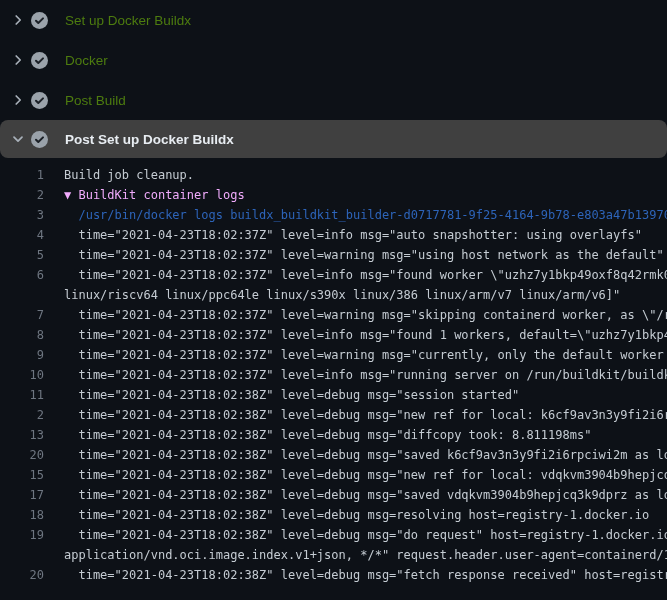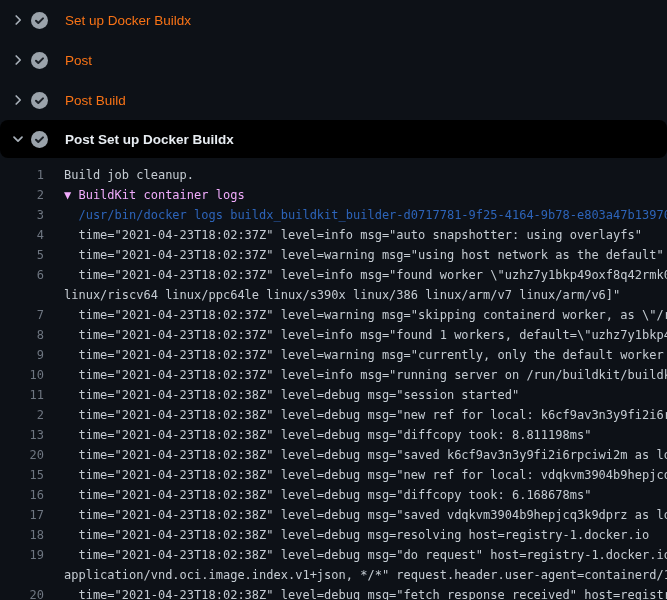--- a/index.html
+++ b/index.html
@@ -9,26 +9,26 @@
     background: var(--bg, #0d1117);
     overflow: hidden;
     font-family: "Liberation Sans", sans-serif;
     -webkit-font-smoothing: antialiased;
   }
   .step-row {
     height: 40px;
     display: flex; align-items: center;
     padding-left: 10px;
     cursor: pointer;
-    color: #f97316;
+    color: #4d7c0f;
     font-size: 13.5px;
   }
   .step-row.expanded {
     height: 38px;
-    background: #000000;
+    background: #404040;
     border-radius: 8px;
     color: #e8edf2;
     font-weight: 600;
   }
   .chev {
     width: 16px; height: 16px;
     display: flex; align-items: center; justify-content: center;
     flex: 0 0 16px;
   }
   .check-wrap {
@@ -78,21 +78,21 @@
     <div class="step-row">
       <span class="chev">
         <svg width="16" height="16" viewBox="0 0 16 16" fill="none">
           <path d="M6.2 4l4 4-4 4" stroke="#a9b1ba" stroke-width="1.7" stroke-linecap="round" stroke-linejoin="round"></path>
         </svg>
       </span>
       <span class="check-wrap"><svg width="17" height="17" viewBox="0 0 17 17">
           <circle cx="8.5" cy="8.5" r="8.5" fill="#9aa2aa"></circle>
           <path d="M5 8.7l2.3 2.3L12 6.4" stroke="#1b2026" stroke-width="2" fill="none" stroke-linecap="round" stroke-linejoin="round"></path>
         </svg></span>
-      <span class="step-label">Post</span>
+      <span class="step-label">Docker</span>
     </div>
     <div class="step-row">
       <span class="chev">
         <svg width="16" height="16" viewBox="0 0 16 16" fill="none">
           <path d="M6.2 4l4 4-4 4" stroke="#a9b1ba" stroke-width="1.7" stroke-linecap="round" stroke-linejoin="round"></path>
         </svg>
       </span>
       <span class="check-wrap"><svg width="17" height="17" viewBox="0 0 17 17">
           <circle cx="8.5" cy="8.5" r="8.5" fill="#9aa2aa"></circle>
           <path d="M5 8.7l2.3 2.3L12 6.4" stroke="#1b2026" stroke-width="2" fill="none" stroke-linecap="round" stroke-linejoin="round"></path>
@@ -169,24 +169,20 @@
       <span class="log-num">13</span>
       <span class="log-text plain">  time="2021-04-23T18:02:38Z" level=debug msg="diffcopy took: 8.811198ms"</span>
     </div>
     <div class="log-row">
       <span class="log-num">20</span>
       <span class="log-text plain">  time="2021-04-23T18:02:38Z" level=debug msg="saved k6cf9av3n3y9fi2i6rpciwi2m as local"</span>
     </div>
     <div class="log-row">
       <span class="log-num">15</span>
       <span class="log-text plain">  time="2021-04-23T18:02:38Z" level=debug msg="new ref for local: vdqkvm3904b9hepjcq3k9</span>
-    </div>
-    <div class="log-row">
-      <span class="log-num">16</span>
-      <span class="log-text plain">  time="2021-04-23T18:02:38Z" level=debug msg="diffcopy took: 6.168678ms"</span>
     </div>
     <div class="log-row">
       <span class="log-num">17</span>
       <span class="log-text plain">  time="2021-04-23T18:02:38Z" level=debug msg="saved vdqkvm3904b9hepjcq3k9dprz as local"</span>
     </div>
     <div class="log-row">
       <span class="log-num">18</span>
       <span class="log-text plain">  time="2021-04-23T18:02:38Z" level=debug msg=resolving host=registry-1.docker.io</span>
     </div>
     <div class="log-row">

